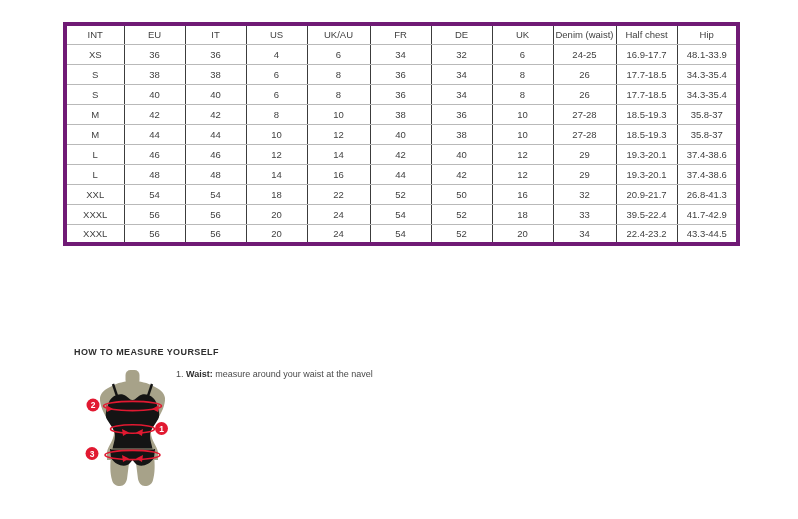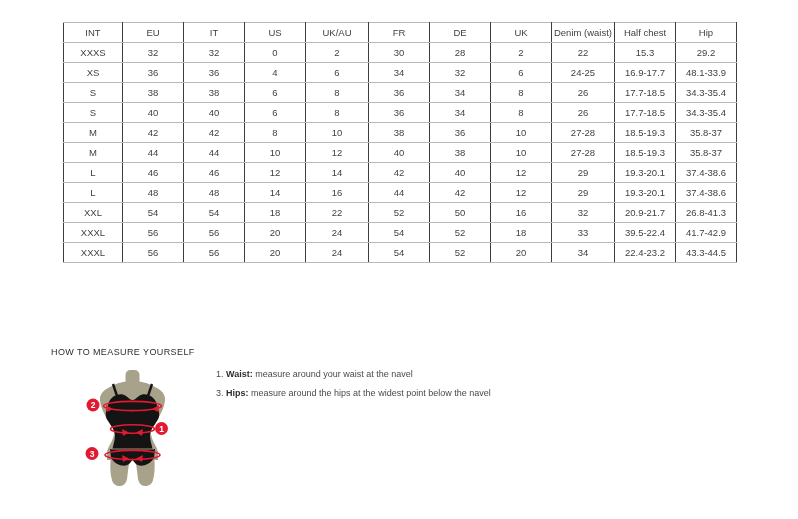--- a/index.html
+++ b/index.html
@@ -19,21 +19,21 @@
   
   .size-table-wrap {
     position: absolute;
     left: 63px;
     top: 22px;
   }
   table.size-chart {
     border-collapse: collapse;
     table-layout: fixed;
     width: 672px;
-    border: 1px solid #701a75;
+    border: 4px solid #701a75;
   }
   table.size-chart th,
   table.size-chart td {
     border: 1px solid;
     border-color: #b9b9b9 #3c3c3c; 
     height: 20px;
     padding: 0 1px;
     font-size: 9.5px;
     font-weight: 400;
     text-align: center;
@@ -42,34 +42,33 @@
     white-space: nowrap;
   }
   table.size-chart col.c-int   { width: 59px; }
   table.size-chart col.c-std   { width: 61px; }
   table.size-chart col.c-ukau  { width: 63px; }
   table.size-chart col.c-denim { width: 63px; }
 
   
   .measure-title {
     position: absolute;
-    left: 51px;
+    left: 74px;
     top: 347px;
     font-size: 9px;
-    font-weight: 400;
+    font-weight: 700;
     letter-spacing: 0.4px;
     color: #2e2e2e;
     text-align: right;
   }
   .measure-list {
     position: absolute;
     left: 176px;
     top: 369px;
     list-style: none;
-    margin-left: 40px;
   }
   .measure-list li {
     font-size: 9px;
     color: #4a4a4a;
     margin-bottom: 8.5px;
     white-space: nowrap;
   }
   .measure-list li b { color: #2e2e2e; }
   .mannequin-box {
     position: absolute;
@@ -109,33 +108,20 @@
             <th>FR</th>
             <th>DE</th>
             <th>UK</th>
             <th>Denim (waist)</th>
             <th>Half chest</th>
             <th>Hip</th>
           </tr>
       </thead>
       <tbody id="table-body">
           <tr>
-            <td>XXXS</td>
-            <td>32</td>
-            <td>32</td>
-            <td>0</td>
-            <td>2</td>
-            <td>30</td>
-            <td>28</td>
-            <td>2</td>
-            <td>22</td>
-            <td>15.3</td>
-            <td>29.2</td>
-          </tr>
-          <tr>
             <td>XS</td>
             <td>36</td>
             <td>36</td>
             <td>4</td>
             <td>6</td>
             <td>34</td>
             <td>32</td>
             <td>6</td>
             <td>24-25</td>
             <td>16.9-17.7</td>
@@ -259,21 +245,20 @@
             <td>43.3-44.5</td>
           </tr>
         </tbody>
     </table>
   </div>
 
   <div class="measure-title">HOW TO MEASURE YOURSELF</div>
 
   <ul class="measure-list">
     <li><span>1.</span> <b>Waist</b><b>:</b><span> measure around your waist at the navel</span></li>
-    <li><span>3.</span> <b>Hips</b><b>:</b><span> measure around the hips at the widest point below the navel</span></li>
   </ul>
 
   <div class="mannequin-box">
     <svg width="105" height="118" viewBox="0 0 105 118" xmlns="http://www.w3.org/2000/svg">
 
       <path fill="#a7a289" d="M31,85 C30,95 30,103 32,110 C33,114 36,116 40,116 C44,116 46,113 47,109 L49,93 L49,85 Z"></path>
       <path fill="#a7a289" d="M74,85 C75,95 75,103 73,110 C72,114 69,116 65,116 C61,116 59,113 58,109 L56,93 L56,85 Z"></path>
 
       <path fill="#a7a289" d="M52.5,11 C45,11 37,13 32,16 C25,19 20.5,23 20,28 C19.5,35 24,44 28,50 C31,55 34,59 34,63 C34,70 28,76 27,82 L27,90 L78,90 L78,82 C77,76 71,70 71,63 C71,59 74,55 77,50 C81,44 85.5,35 85,28 C84.5,23 80,19 73,16 C68,13 60,11 52.5,11 Z"></path>
 

